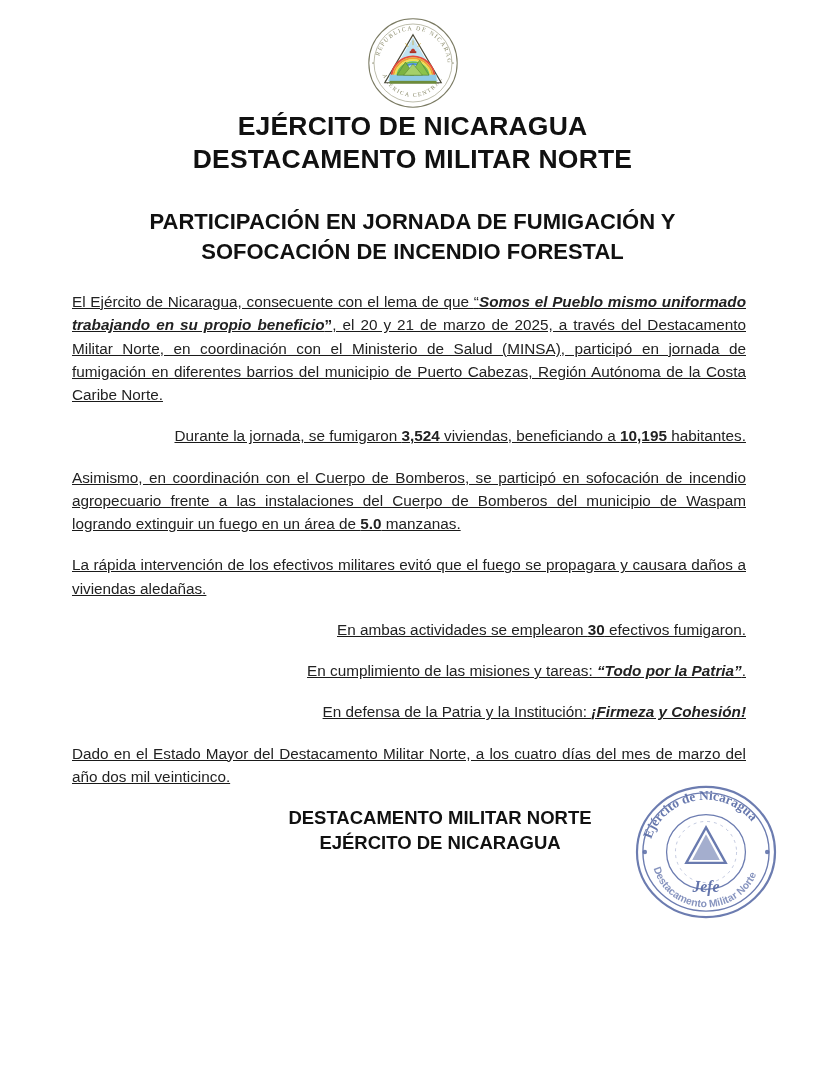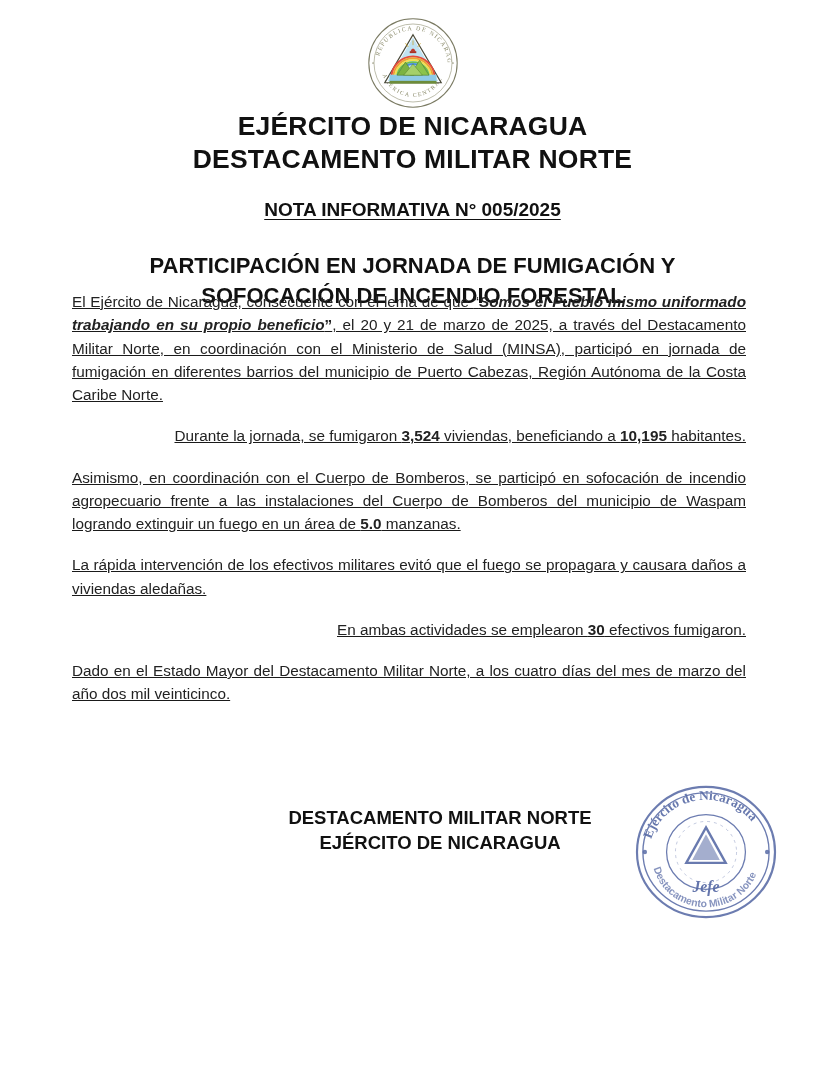--- a/index.html
+++ b/index.html
@@ -162,40 +162,41 @@
       <circle cx="7.5" cy="50" r="0.9" fill="#9a9a80"></circle>
       <circle cx="92.5" cy="50" r="0.9" fill="#9a9a80"></circle>
     </svg>
   </div>
 
   <div class="header-block">
     <div class="org-title">
       <div>EJÉRCITO DE NICARAGUA</div>
       <div>DESTACAMENTO MILITAR NORTE</div>
     </div>
-    <div class="nota-line">NOTA INFORMATIVA N° 005/2025</div>
     <div class="subject-title">
       <span>PARTICIPACIÓN EN JORNADA DE FUMIGACIÓN Y SOFOCACIÓN DE</span>
       <span>INCENDIO FORESTAL</span>
     </div>
   </div>
 
   <div class="body-block">
 
     <p class="para"><span>El Ejército de Nicaragua, consecuente con el lema de que </span><span>“</span><span class="bi">Somos el Pueblo mismo uniformado trabajando en su propio beneficio</span><span class="b">”</span><span>, el 20 y 21 de marzo de 2025, a través del Destacamento Militar Norte, en coordinación con el Ministerio de Salud (MINSA), participó en jornada de fumigación en diferentes barrios del municipio de Puerto Cabezas, Región Autónoma de la Costa Caribe Norte.</span></p>
 
     <p class="para flush"><span>Durante la jornada, se fumigaron </span><span class="b">3,524</span><span> viviendas, beneficiando a </span><span class="b">10,195</span><span> habitantes.</span></p>
 
     <p class="para"><span>Asimismo, en coordinación con el Cuerpo de Bomberos, se participó en sofocación de incendio agropecuario frente a las instalaciones del Cuerpo de Bomberos del municipio de Waspam logrando extinguir un fuego en un área de </span><span class="b">5.0</span><span> manzanas.</span></p>
 
     <p class="para">La rápida intervención de los efectivos militares evitó que el fuego se propagara y causara daños a viviendas aledañas.</p>
 
     <p class="para flush"><span>En ambas actividades se emplearon </span><span class="b">30</span><span> efectivos fumigaron.</span></p>
 
-
+    <p class="para flush"><span>En cumplimiento de las misiones y tareas: </span><span class="bi">“Todo por la Patria”</span><span>.</span></p>
+
+    <p class="para flush"><span>En defensa de la Patria y la Institución: </span><span class="bi">¡Firmeza y Cohesión!</span></p>
 
     <p class="para">Dado en el Estado Mayor del Destacamento Militar Norte, a los cuatro días del mes de marzo del año dos mil veinticinco.</p>
 
   </div>
 
   <div class="signature">
     <div>DESTACAMENTO MILITAR NORTE</div>
     <div>EJÉRCITO DE NICARAGUA</div>
   </div>
 

